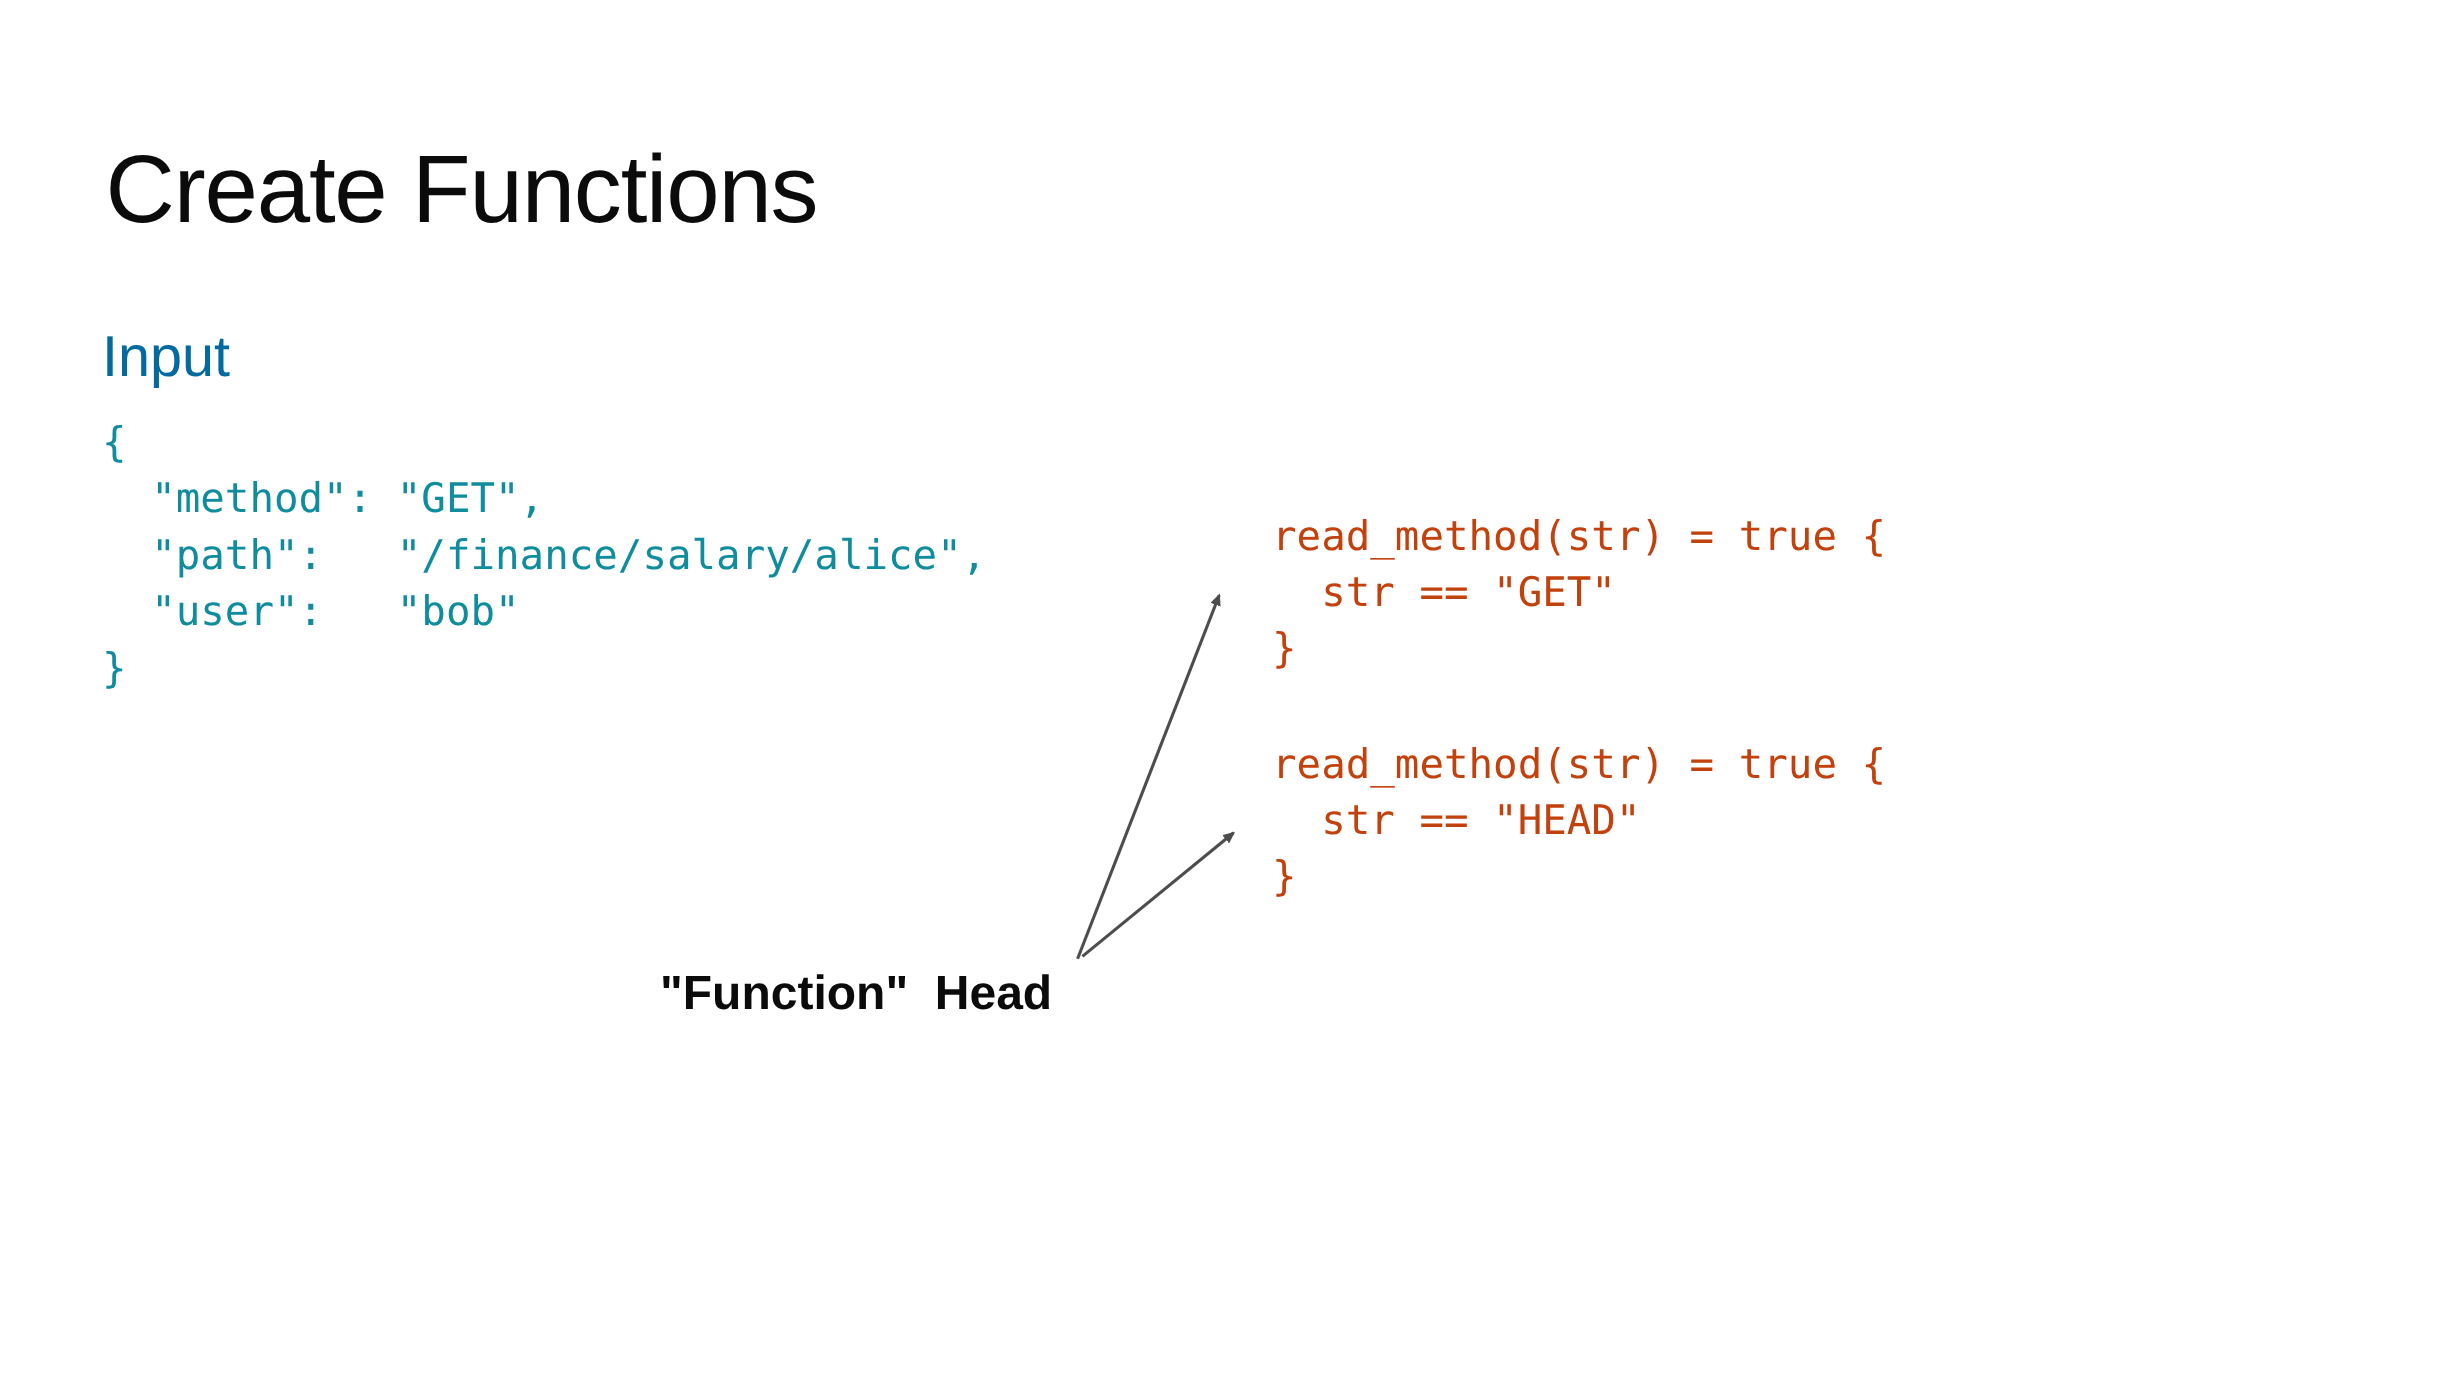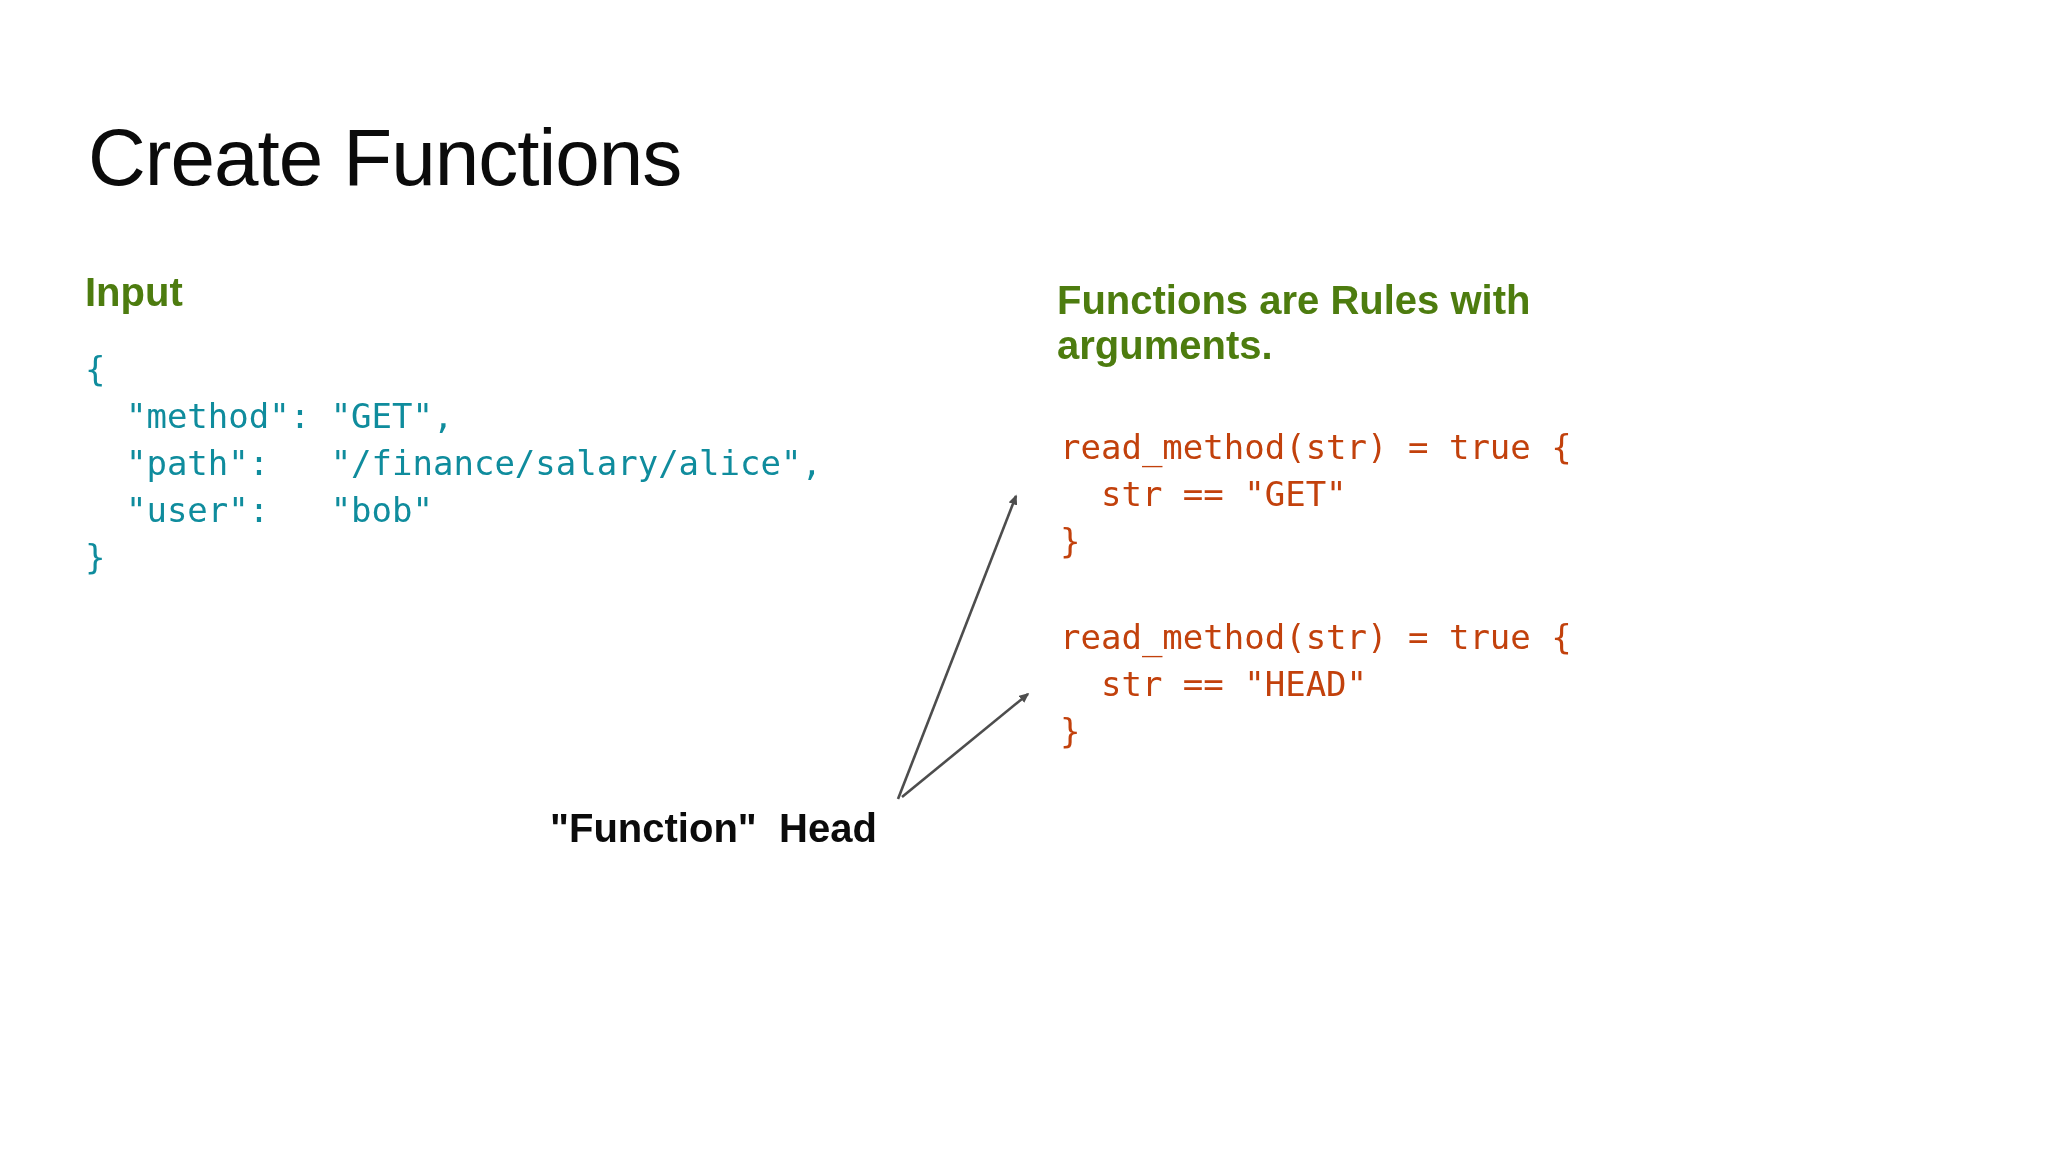--- a/index.html
+++ b/index.html
@@ -23,23 +23,23 @@
   }
   .abs{position:absolute;}
   .title{
     left:88px; top:112px;
     font-size:80px;
     font-weight:400;
     letter-spacing:-1px;
     color:#0b0b0b;
   }
   .section-heading{
-    font-size:40px;
-    font-weight:700;
-    color:#4d7c0f;
+    font-size:48px;
+    font-weight:400;
+    color:#0369a1;
   }
   .heading-input{left:85px; top:270px;}
   .heading-rules{left:1057px; top:278px;}
   pre.code{
     font-family:"DejaVu Sans Mono","Liberation Mono",monospace;
     font-size:34px;
     line-height:47px;
     white-space:pre;
   }
   .json-code{
@@ -85,21 +85,20 @@
 
   <div class="abs title">Create Functions</div>
 
   <div class="abs section-heading heading-input">Input</div>
   <pre class="abs code json-code">{
   "method": "GET",
   "path":   "/finance/salary/alice",
   "user":   "bob"
 }</pre>
 
-  <div class="abs section-heading heading-rules">Functions are Rules with arguments.</div>
   <pre class="abs code rule-code rule-1">read_method(str) = true {
   str == "GET"
 }</pre>
   <pre class="abs code rule-code rule-2">read_method(str) = true {
   str == "HEAD"
 }</pre>
 
   <div class="abs function-head-label">"Function"  Head</div>
 
   <svg class="abs arrows-overlay" width="2048" height="1152" viewBox="0 0 2048 1152" xmlns="http://www.w3.org/2000/svg">

